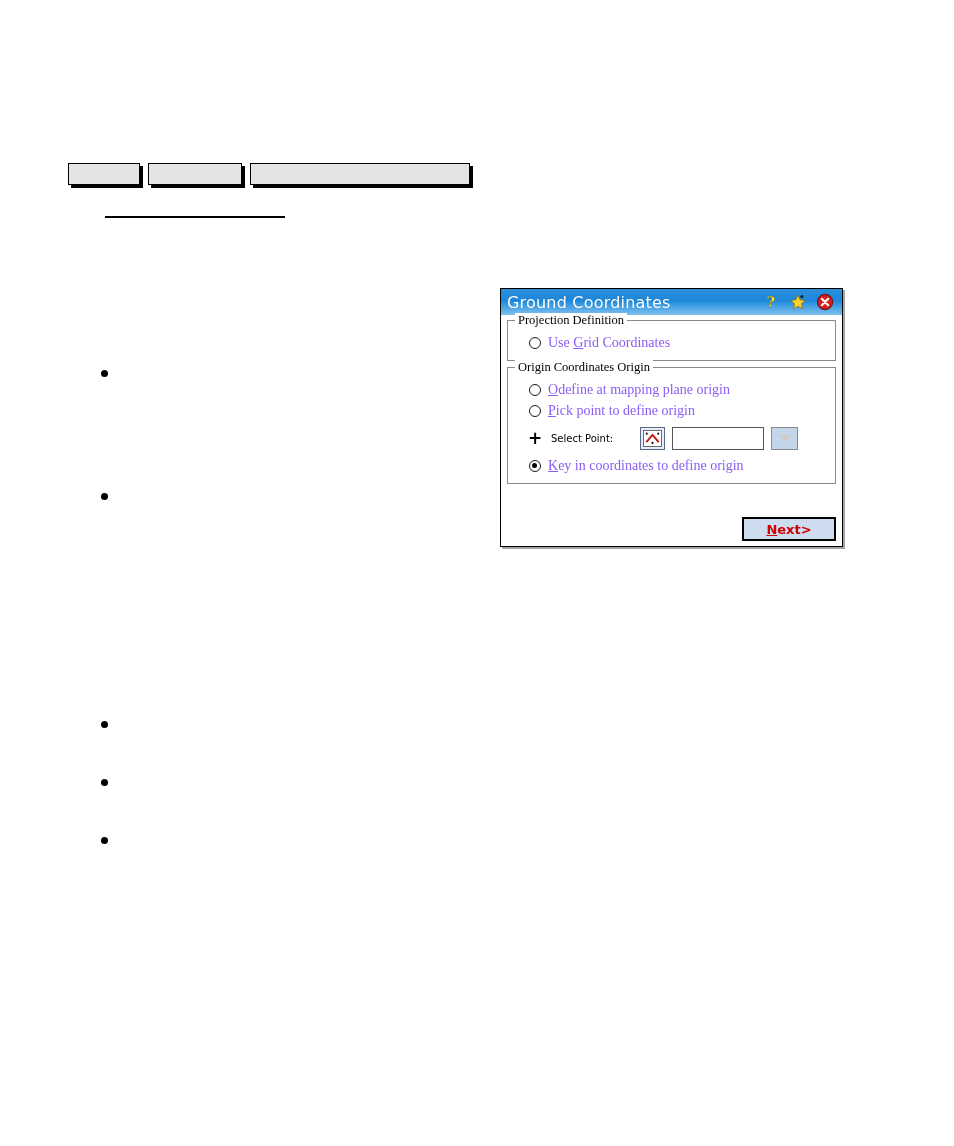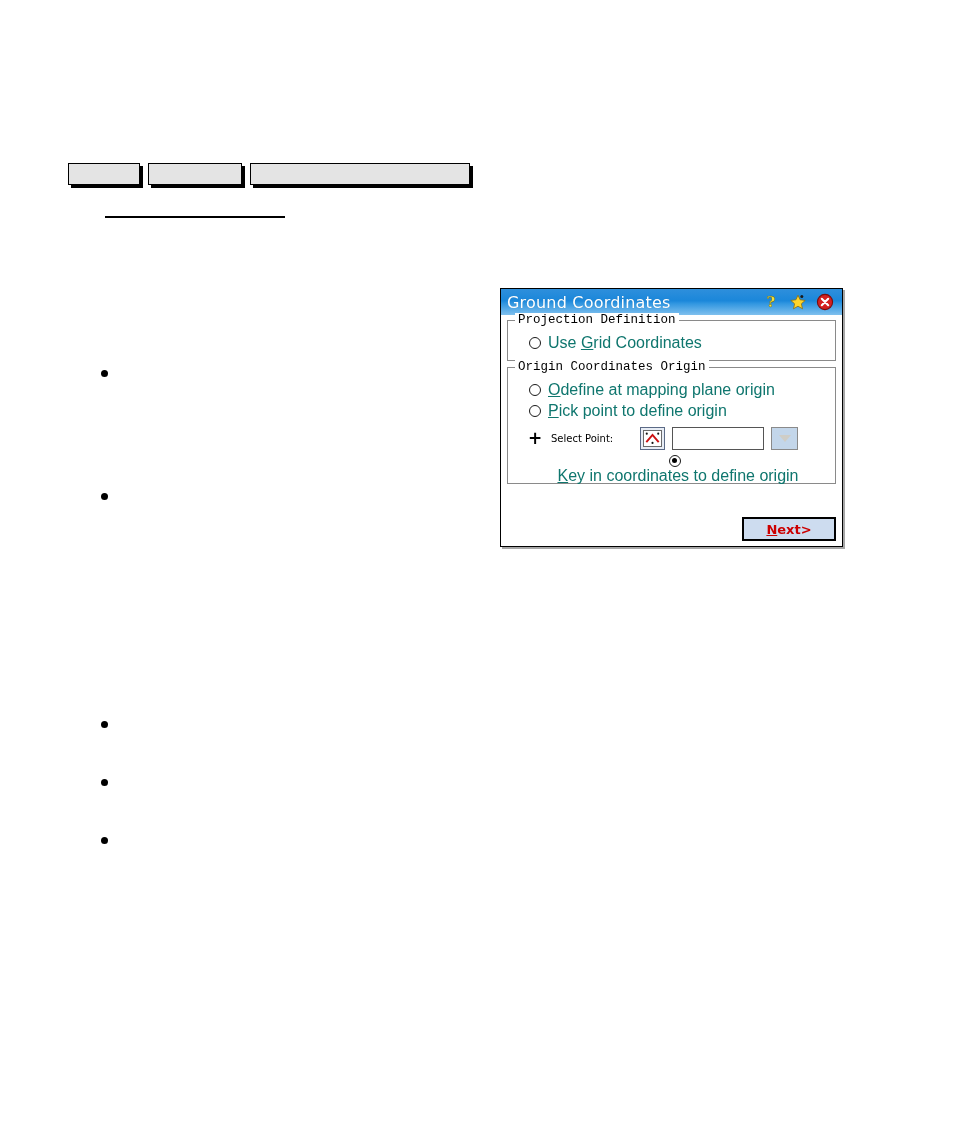--- a/index.html
+++ b/index.html
@@ -107,21 +107,21 @@
     padding: 11px 8px 7px 8px;
     margin-bottom: 6px;
   }
   .groupbox > .gb-title {
     position: absolute;
     top: -8px;
     left: 7px;
     background: #ffffff;
     padding: 0 3px;
     font-size: 12.5px;
-    font-family: Liberation Mono, monospace;
+    font-family: Liberation Serif, serif;
     color: #000;
     white-space: nowrap;
   }
 
   .radio-row {
     display: flex;
     align-items: center;
     height: 21px;
     margin-left: 13px;
   }
@@ -138,23 +138,23 @@
   }
   .radio.checked::after {
     content: "";
     position: absolute;
     left: 2px; top: 2px;
     width: 5px; height: 5px;
     border-radius: 50%;
     background: #000;
   }
   .radio-label {
-    font-size: 16px;
-    font-family: Liberation Sans, sans-serif;
-    color: #0f766e;
+    font-size: 14px;
+    font-family: Liberation Serif, serif;
+    color: #8b5cf6;
     white-space: nowrap;
   }
   .radio-label u { text-decoration: underline; }
 
   
   .select-point-row {
     display: flex;
     align-items: center;
     height: 30px;
     margin-left: 11px;
@@ -333,21 +333,21 @@
           </span>
         </span>
 
         <input class="text-input" type="text" value="" placeholder="" style="">
 
         <span class="combo-btn">
           <span class="combo-arrow"></span>
         </span>
       </div>
 
-      <div class="radio-row" style="margin-top:2px;flex-direction:column;">
+      <div class="radio-row" style="margin-top:2px;">
         <span class="radio checked"></span>
         <span class="radio-label"><u>K</u><span>ey in coordinates to define origin</span></span>
       </div>
     </div>
 
     <div class="dlg-footer">
       <div class="next-btn">
           <u>N</u>
           <span>ext&gt;</span>
         </div>

